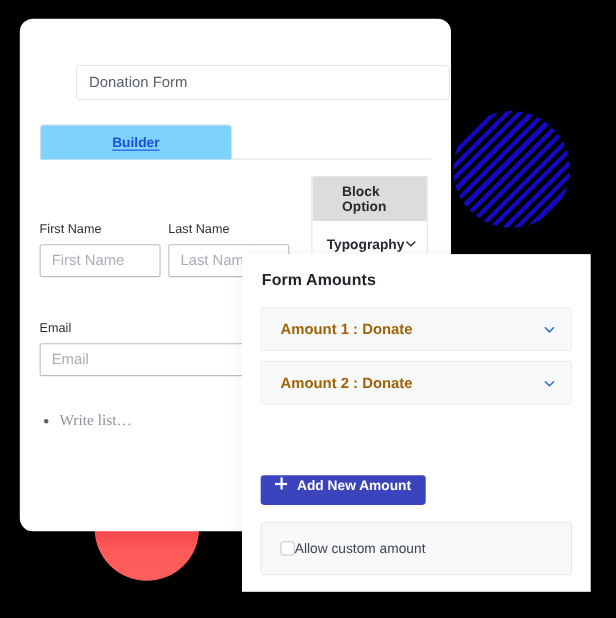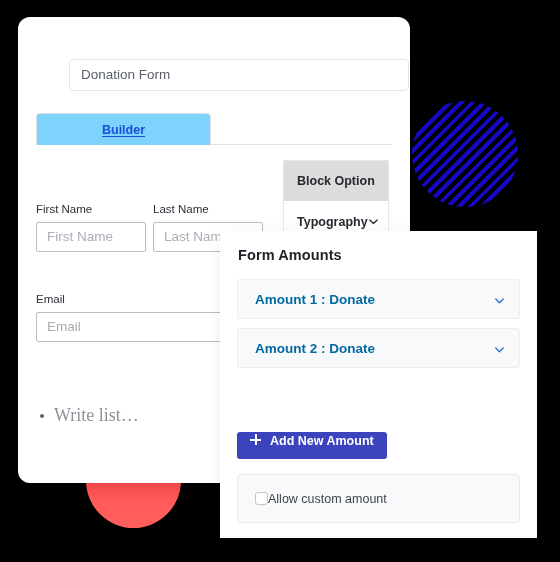--- a/index.html
+++ b/index.html
@@ -147,26 +147,25 @@
   .lbl-last  { left: 135px; top: 186px; }
   .in-last   { left: 135px; top: 205px; width: 110px; }
   .lbl-email { left: 18px; top: 276px; }
   .in-email  { left: 18px; top: 295px; width: 227px; }
 
   .list-item {
     position: absolute;
     left: 22px;
     top: 358px;
     font-family: "Liberation Serif", serif;
-    font-size: 18px;
+    font-size: 14px;
     color: #8d9299;
     display: flex;
     align-items: center;
     gap: 10px;
-    margin-top: 30px;
   }
   .list-bullet {
     width: 4px;
     height: 4px;
     border-radius: 50%;
     background: #5b6068;
     display: inline-block;
   }
 
   
@@ -179,21 +178,21 @@
     background: #ffffff;
     border: 1px solid #e6e7ea;
     z-index: 4;
     overflow: hidden;
   }
   .block-option-header {
     height: 40px;
     background: #dcdcdc;
     display: flex;
     align-items: center;
-    padding-left: 13px;
+    padding-left: 27px;
     box-sizing: border-box;
     font-size: 12.5px;
     font-weight: bold;
     color: #26292f;
   }
   .block-option-row {
     height: 41px;
     display: flex;
     align-items: center;
     padding: 0 10px 0 13px;
@@ -239,21 +238,21 @@
     border: 1px solid #eceef0;
     border-radius: 3px;
     display: flex;
     align-items: center;
     justify-content: space-between;
     padding: 0 13px 0 17px;
   }
   .amount-row-label {
     font-size: 13.5px;
     font-weight: bold;
-    color: #0369a1;
+    color: #a16207;
   }
   .chev-blue {
     width: 13px;
     height: 13px;
     display: inline-block;
   }
   .row-1 { top: 48px; }
   .row-2 { top: 97px; }
   .row-3 { top: 146px; }
 

